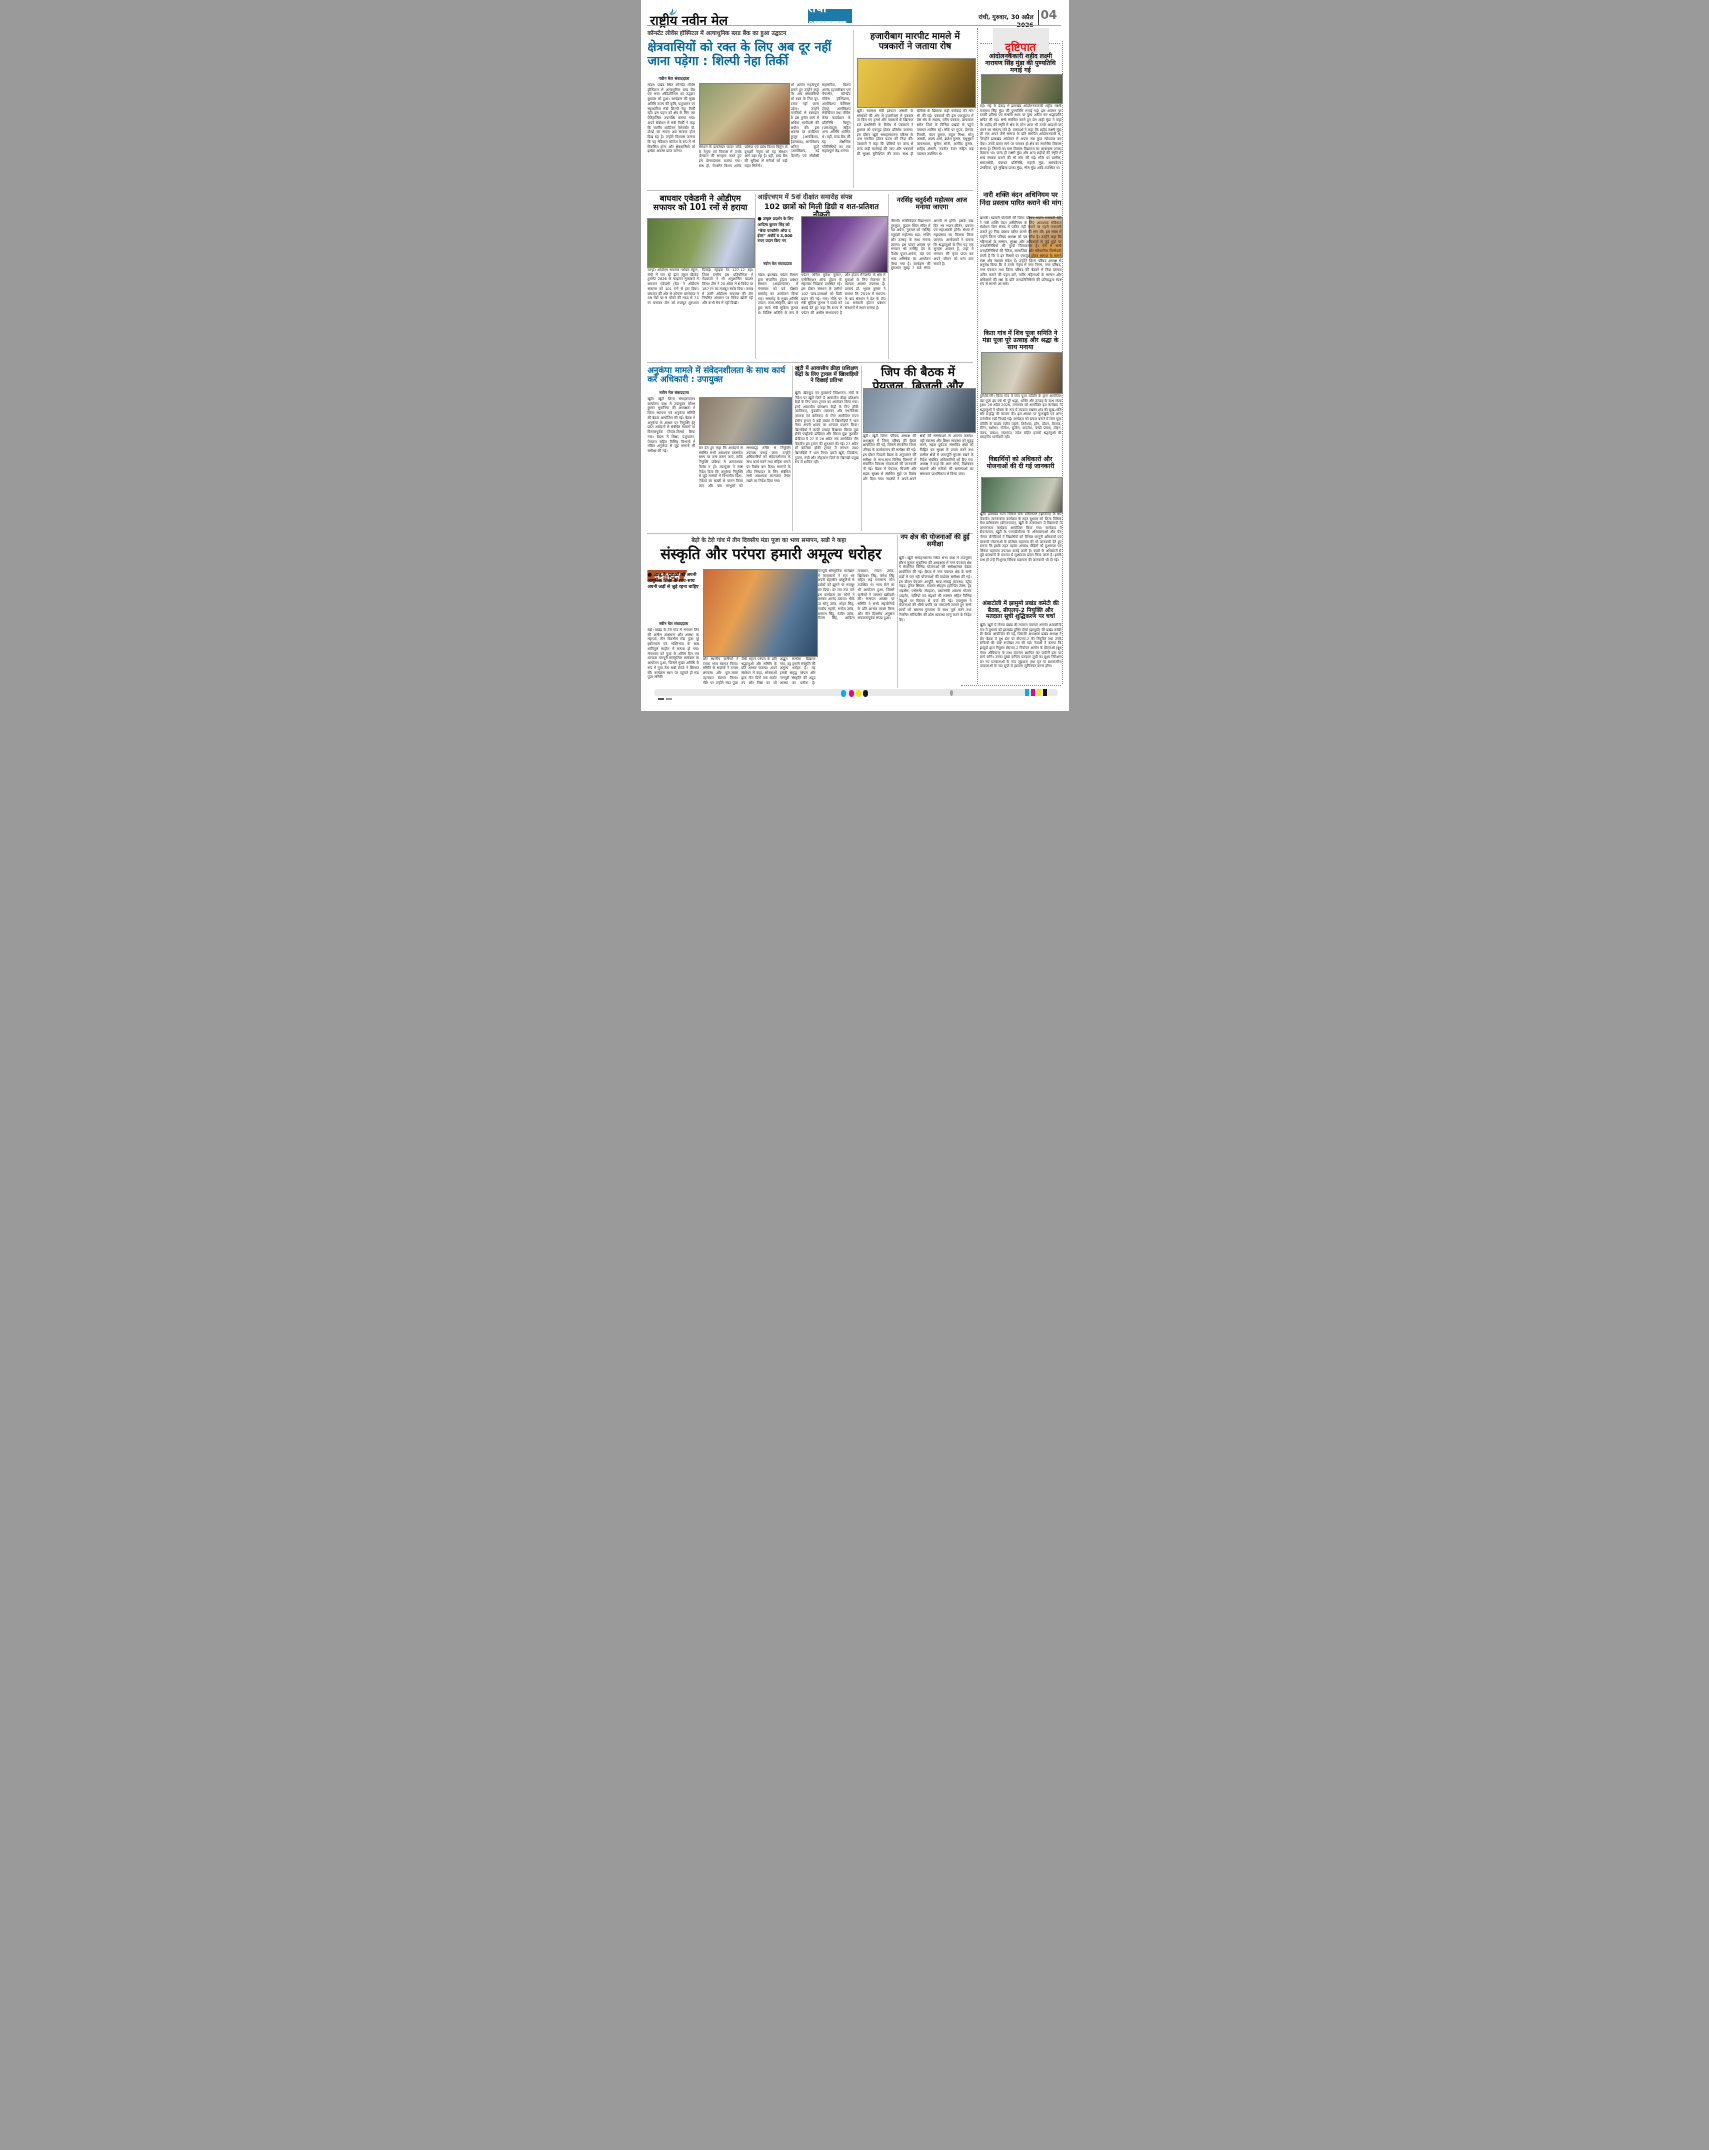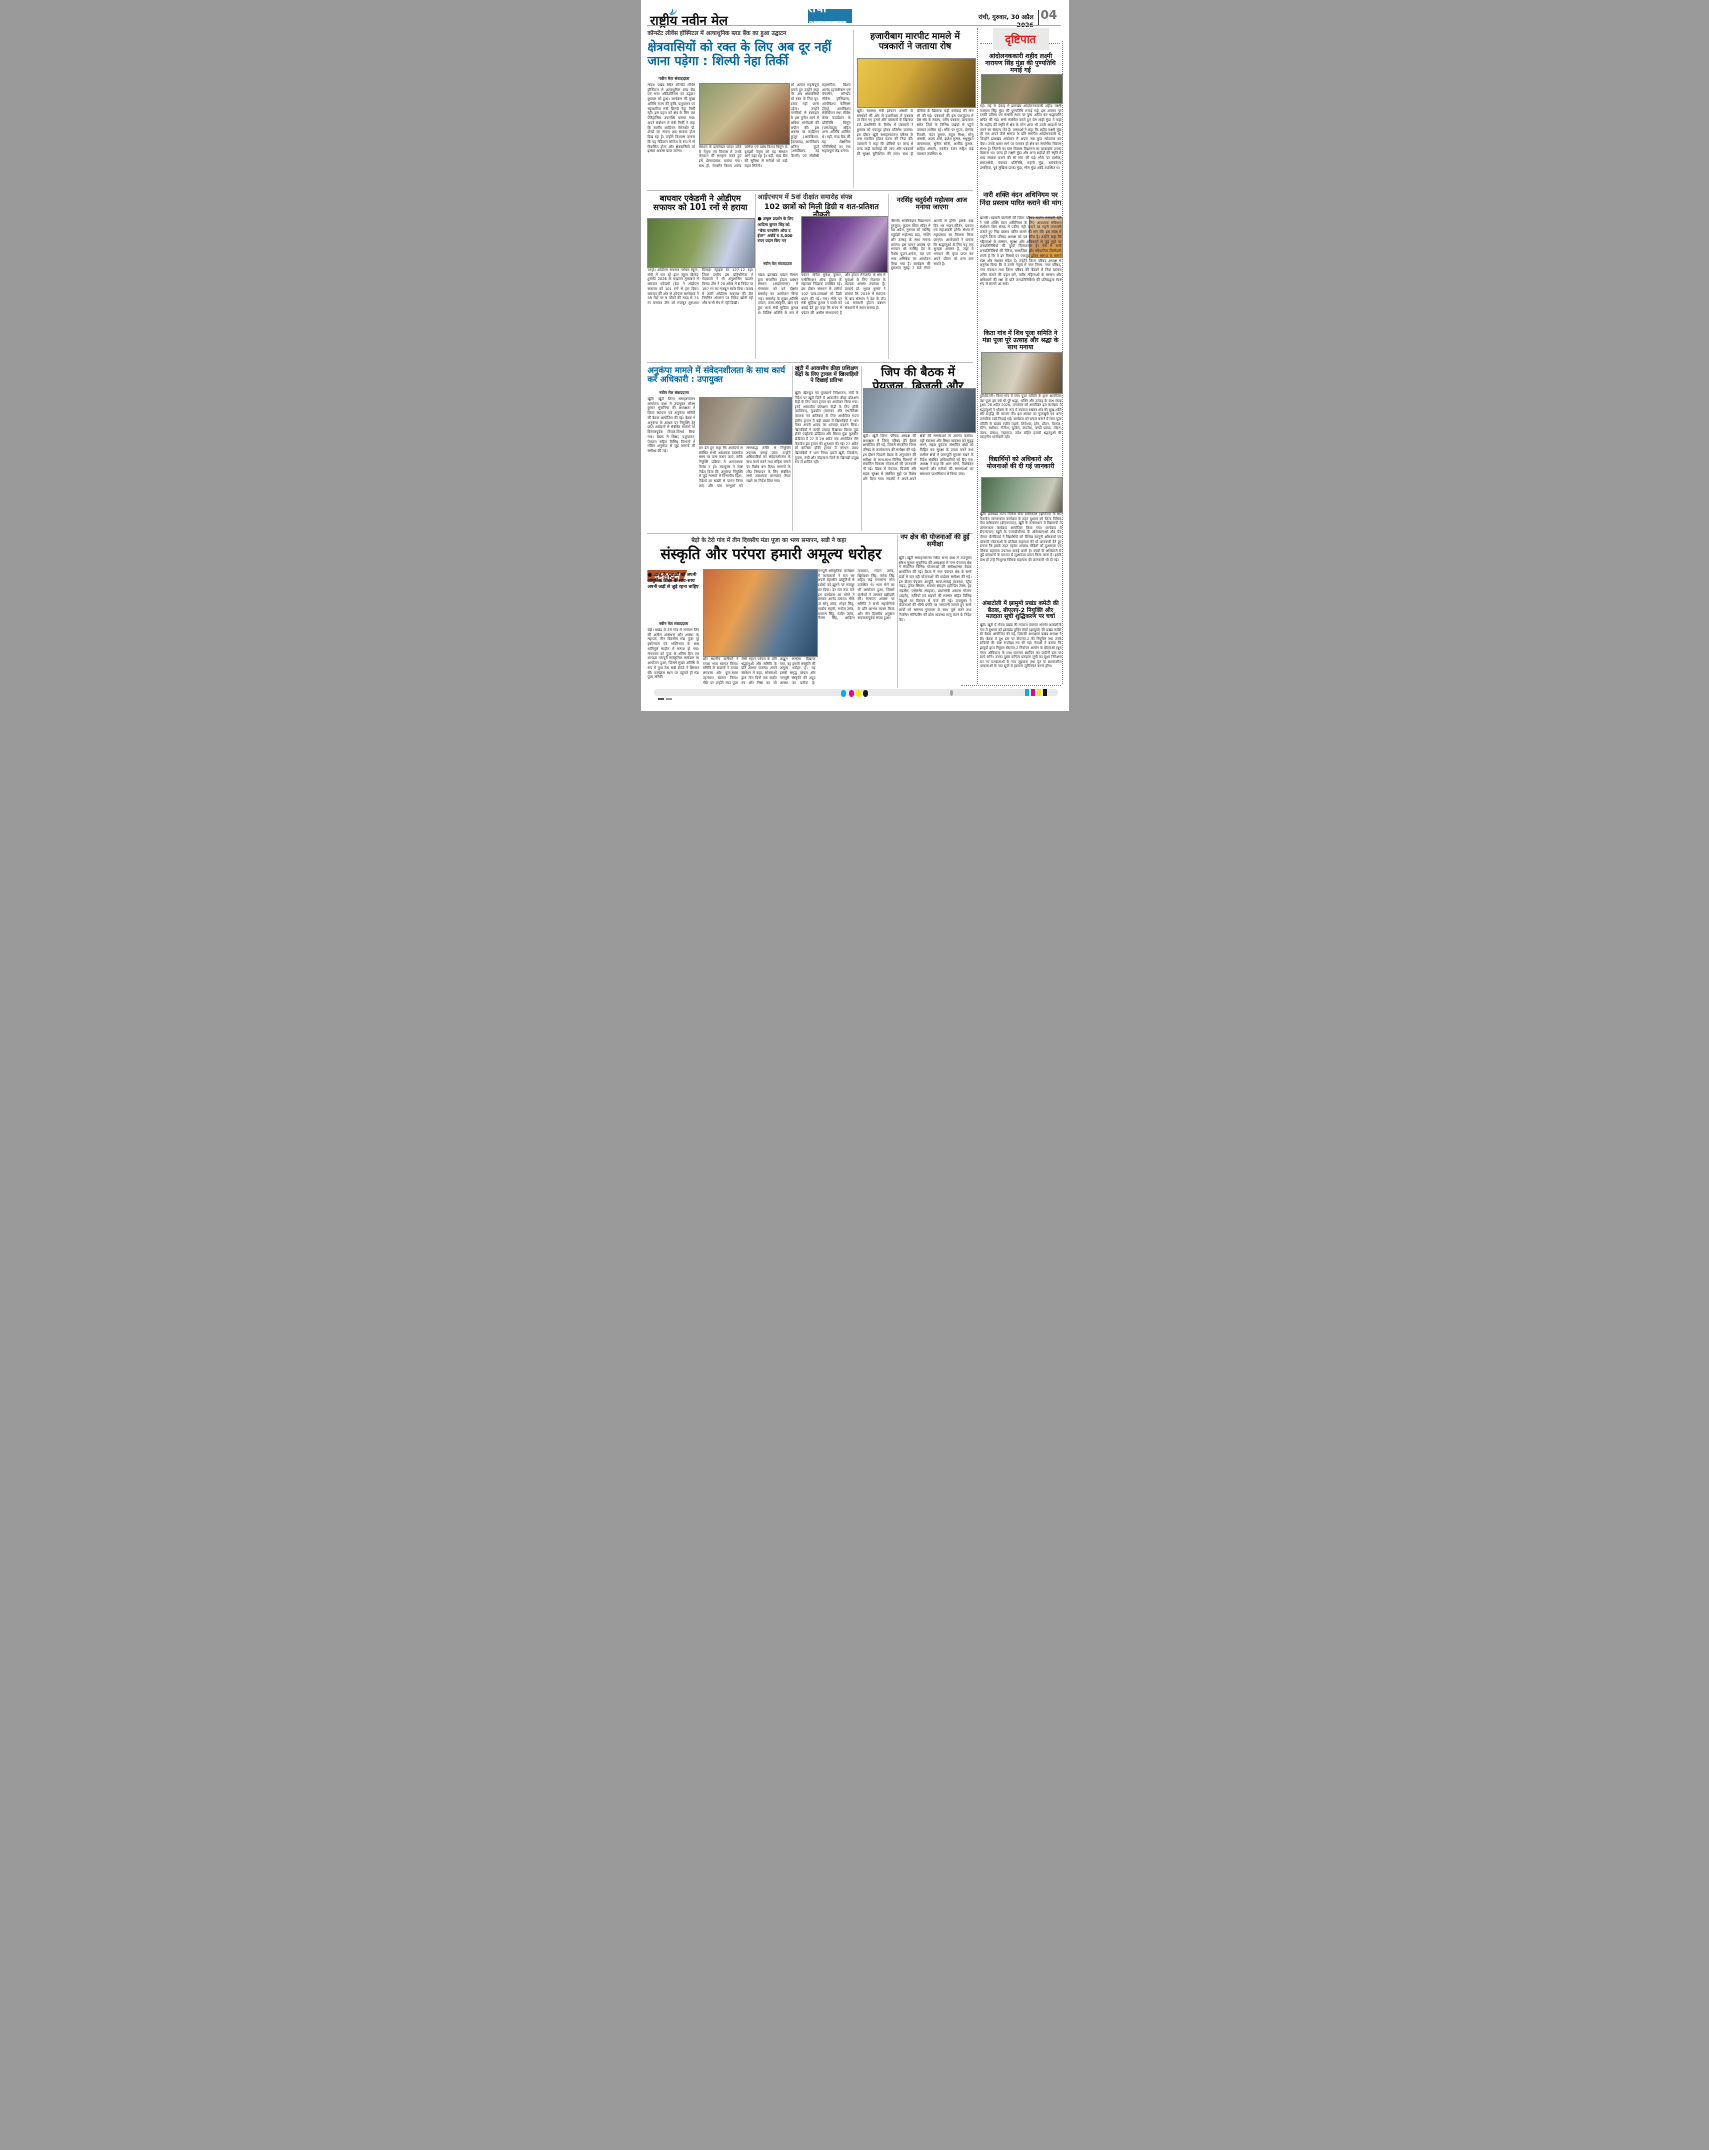--- a/index.html
+++ b/index.html
@@ -52,21 +52,21 @@
   <div class="abs vdiv" style="left:212px;top:30px;height:158px;"></div>
 
   <div class="abs hd" style="left:216px;top:31px;width:117px;font-size:9px;">हजारीबाग मारपीट मामले में पत्रकारों ने जताया रोष</div>
   <div class="abs photo" style="left:216px;top:58px;width:117px;height:48px;background:linear-gradient(120deg,#e8c84a 0%,#d4aa3a 40%,#8a6a28 75%,#5a4518 100%);"></div>
   <div class="abs bd" style="left:216px;top:109px;width:117px;height:78px;font-size:3.6px;column-count:2;column-gap:3.4px;">खूंटी। स्वास्थ्य मंत्री इरफान अंसारी के समर्थकों की ओर से हजारीबाग में पत्रकार पर किए गए हमले और पत्रकारों के खिलाफ दर्ज प्राथमिकी के विरोध में पत्रकारों ने बुधवार को एकजुट होकर प्रतिरोध जताया। इस दौरान खूंटी समाहरणालय परिसर के पास एकत्रित होकर घटना की निंदा की। पत्रकारों ने कहा कि दोषियों पर जल्द से जल्द कड़ी कार्रवाई की जाए और पत्रकारों की सुरक्षा सुनिश्चित की जाए। साथ ही दोषियों के खिलाफ कड़ी कार्रवाई की मांग भी की गई। पत्रकारों की इस एकजुटता में प्रेस संघ के सदस्य, वरीय पत्रकार, छायाकार समेत जिले के विभिन्न प्रखंडों से पहुंचे पत्रकार शामिल रहे। मौके पर गुप्ता, प्रेमचंद तिवारी, चंदन कुमार, राहुल मिश्रा, सोनू अंसारी, अजय शर्मा, ब्रजेश कुमार, मधुसूदन जायसवाल, सुनील सोनी, अरविंद कुमार, शाहिद अंसारी, नवनीत रंजन सहित कई पत्रकार उपस्थित थे।</div>
 
   <div class="abs vdot" style="left:336px;top:28px;height:656px;"></div>
   <div class="abs vdot" style="left:421px;top:41px;height:643px;"></div>
 
   <div class="abs hdot" style="left:339px;top:43px;width:80px;"></div>
-  <div class="abs gray-box" style="left:352px;top:27.5px;width:56px;height:22px;text-align:right;">
+  <div class="abs gray-box" style="left:352px;top:27.5px;width:56px;height:37px;text-align:right;">
     <span style="font-size:11.2px;font-weight:800;color:#e31e1e;">दृष्टिपात</span>
   </div>
   <div class="abs hd" style="left:339px;top:52px;width:82px;font-size:6.2px;">आंदोलनककारी शहीद लक्ष्मी नारायण सिंह मुंडा की पुण्यतिथि मनाई गई</div>
   <div class="abs photo" style="left:340px;top:74px;width:80px;height:27.5px;background:linear-gradient(115deg,#6b7a52 0%,#9c8a6a 50%,#4a5a3a 100%);"></div>
   <div class="abs bd" style="left:339px;top:104px;width:82px;height:85px;font-size:3.6px;">राहे। राहे के देवाड़ में झारखंड आंदोलनककारी शहीद लक्ष्मी नारायण सिंह मुंडा की पुण्यतिथि मनाई गई। इस अवसर पर उनकी प्रतिमा एवं समाधि स्थल पर पुष्प अर्पित कर श्रद्धांजलि अर्पित की गई। सभी संबंधित करते हुए प्रेम शाही मुंडा ने कहा कि शहीद की स्मृति में क्षेत्र के लोग आज भी उनके आदर्शों पर चलने का संकल्प लेते हैं। वक्ताओं ने कहा कि शहीद लक्ष्मी मुंडा जी एक अपने जैसे समाज के प्रति समर्पित आंदोलनकारी थे, जिन्होंने झारखंड आंदोलन में अपना सब कुछ न्योछावर कर दिया। उनके बताए मार्ग पर चलकर ही क्षेत्र का सर्वांगीण विकास संभव है। सिल्ली का ग्राम विकास विद्यालय का छात्रावास उनका ठिकाना था। जल्द ही लक्ष्मी मुंडा और अन्य शहीदों की स्मृति में भव्य स्मारक बनाने की भी मांग की गई। मौके पर ग्रामीण, समाजसेवी, पंचायत प्रतिनिधि, महली मुंडा, सरायकेला प्रमाणिक, पूर्व मुखिया प्रताप मुंडा, भीम मुंडा आदि उपस्थित थे।</div>
 
   <div class="abs hdiv" style="left:6.9px;top:190px;width:326px;"></div>
 
   <div class="abs hd" style="left:6.9px;top:194px;width:106px;font-size:8.2px;">बाघवार एकेडमी ने ओडीएम सफायर को 101 रनों से हराया</div>
   <div class="abs photo" style="left:6.9px;top:218px;width:106px;height:48px;background:linear-gradient(110deg,#5a7a3a 0%,#8aa05a 45%,#c8d0e8 75%,#7a8a9a 100%);"></div>

